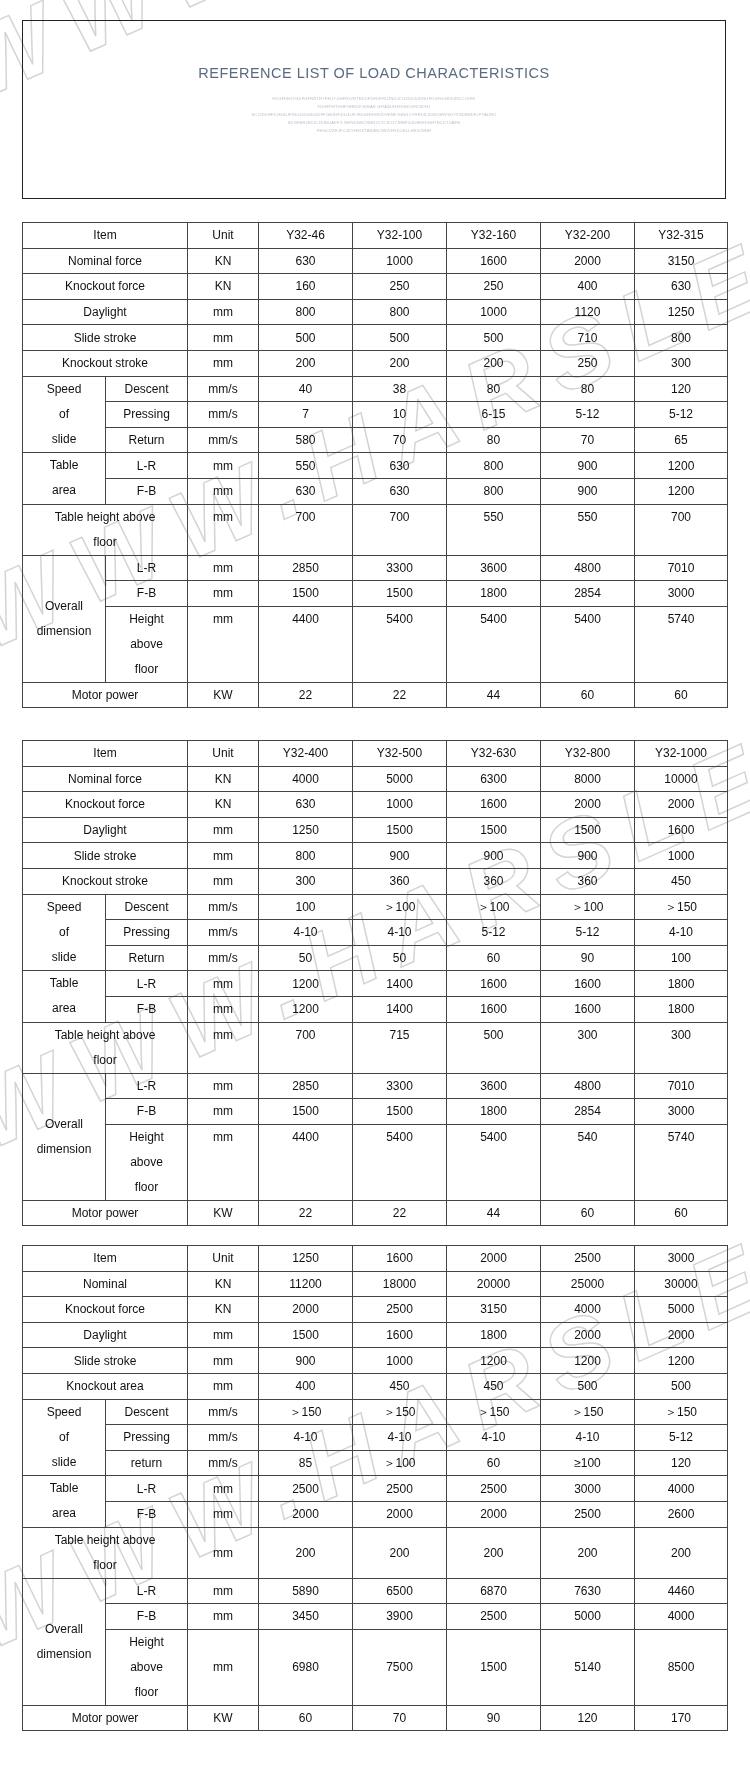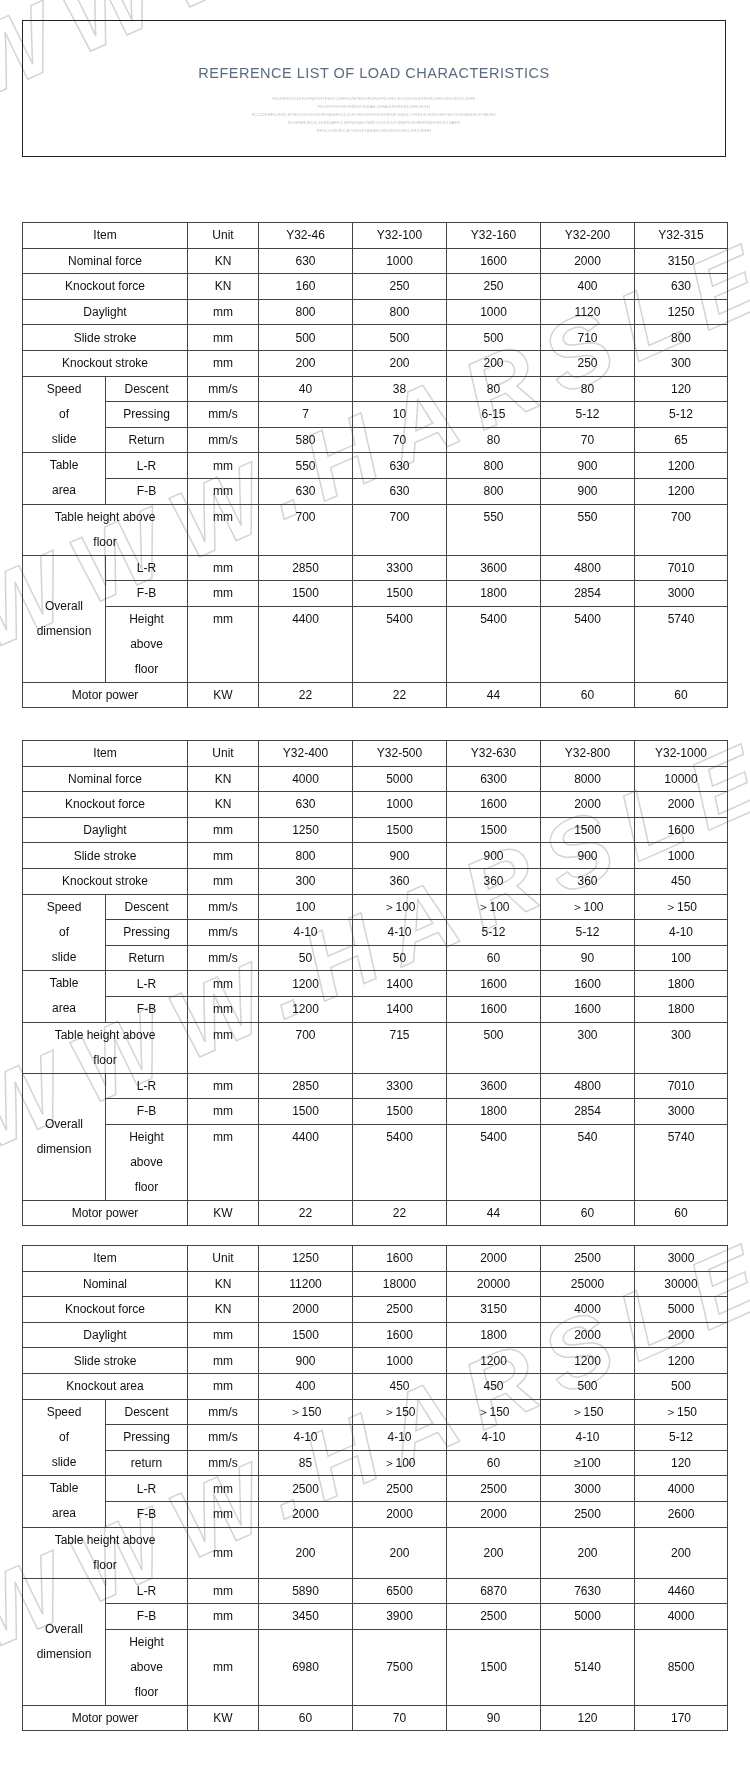--- a/index.html
+++ b/index.html
@@ -1,18 +1,18 @@
 <!DOCTYPE html>
 <html><head>
 <meta charset="utf-8">
 <style>
   html, body { margin: 0; padding: 0; background: #ffffff; }
   body { width: 750px; height: 1769px; position: relative; overflow: hidden;
          font-family: "Liberation Sans", sans-serif; color: #111; }
-  .header-box { position: absolute; left: 22px; top: 20px; width: 704px; height: 137px;
+  .header-box { position: absolute; left: 22px; top: 20px; width: 704px; height: 179px;
                 border: 1.5px solid #222; box-sizing: border-box; text-align: center; }
   .subtitle { margin-top: 44px; font-size: 14.5px; letter-spacing: 0.5px; color: #5a6b80; }
   .title { margin-top: 10px; font-size: 31px; font-weight: bold; color: #5b7189; letter-spacing: 0.2px; }
   .fine { margin-top: 14px; font-size: 4px; line-height: 8px; color: #b8bcc4; letter-spacing: 0.2px; }
   .fine div { white-space: nowrap; }
 
   table.spec { position: absolute; left: 22px; width: 705px; border-collapse: collapse;
                table-layout: fixed; font-family: Liberation Sans, sans-serif; font-size: 12px;
                color: #111; }
   table.spec td { border: 1.5px solid #444; text-align: center; vertical-align: middle;

